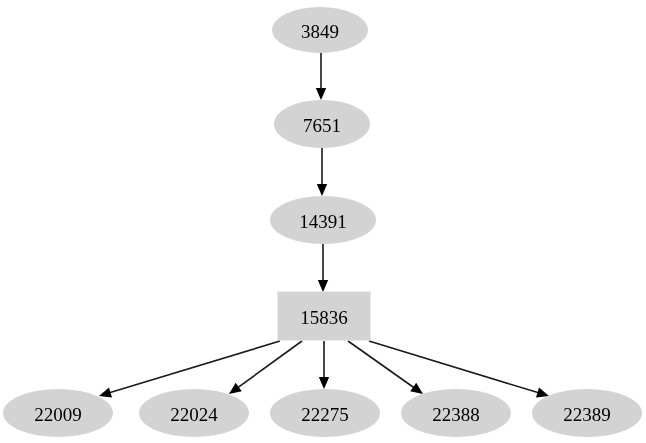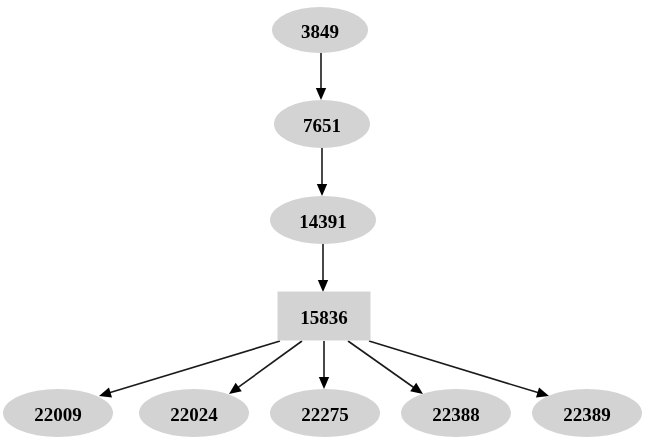--- a/index.html
+++ b/index.html
@@ -7,21 +7,20 @@
     padding: 0;
     background: #ffffff;
   }
   #graph-canvas {
     position: relative;
     width: 646px;
     height: 443px;
     background: #ffffff;
     overflow: hidden;
     font-family: "Liberation Serif", "DejaVu Serif", serif;
-    font-weight: bold;
   }
   #graph-svg {
     position: absolute;
     left: 0;
     top: 0;
     width: 646px;
     height: 443px;
   }
   .node-label {
     font-family: "Liberation Serif", "DejaVu Serif", serif;

